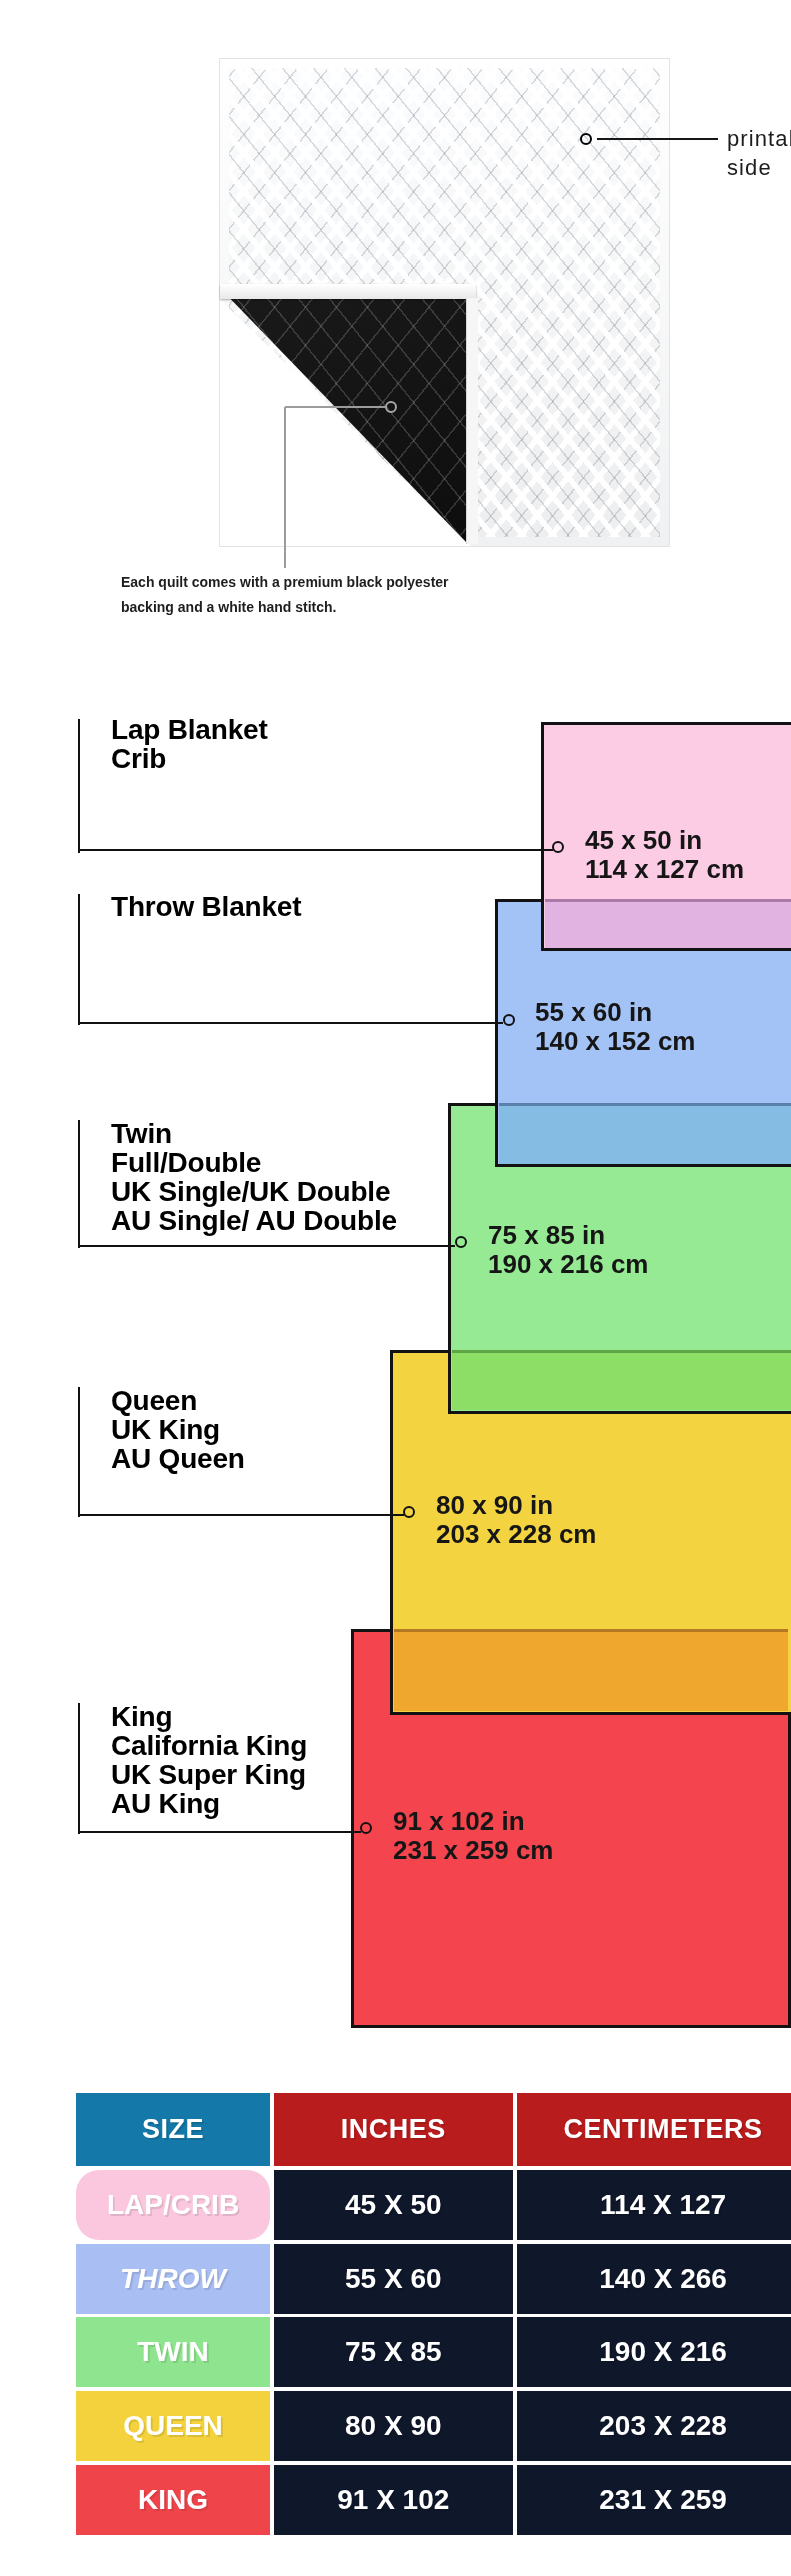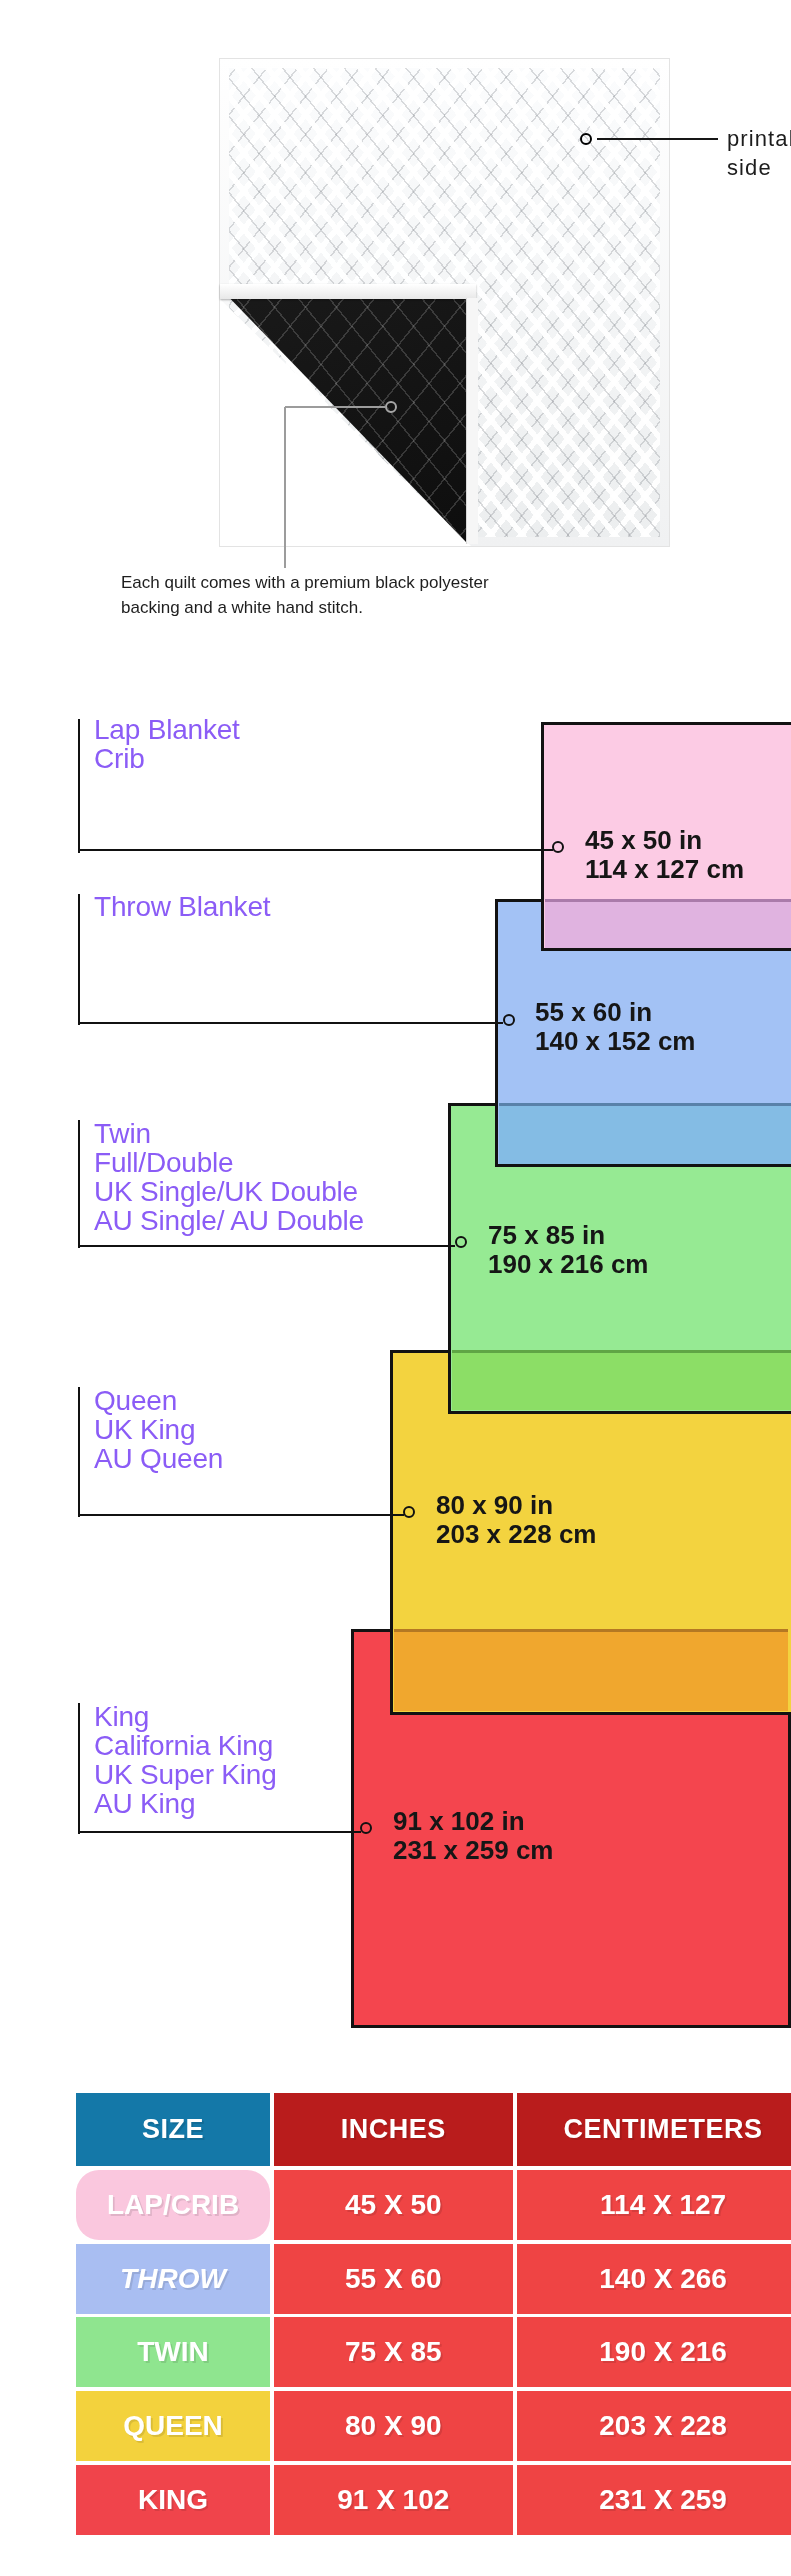--- a/index.html
+++ b/index.html
@@ -35,21 +35,21 @@
   .anno-line{position:absolute;left:549px;top:138px;width:121px;height:1.9px;background:#161616;}
   .anno-text{position:absolute;left:679px;top:124px;font-size:22px;line-height:29px;
       letter-spacing:1.1px;color:#1d1d1d;white-space:pre-line;}
 
   
   .fold-circle{position:absolute;left:337px;top:401px;width:12.4px;height:12.4px;box-sizing:border-box;
       border:2.4px solid #a6a6a6;border-radius:50%;}
   .fold-line-h{position:absolute;left:237px;top:406px;width:101px;height:1.9px;background:#9c9c9c;}
   .fold-line-v{position:absolute;left:236px;top:407px;width:1.9px;height:161px;background:#9c9c9c;}
 
-  .caption{position:absolute;left:73px;top:570px;font-size:17px;font-weight:400;
+  .caption{position:absolute;left:73px;top:570px;font-size:14px;font-weight:700;
       line-height:25px;color:#1e1e1e;white-space:pre-line;}
 
   
   .rect{position:absolute;box-sizing:border-box;border:3.8px solid #121212;}
   #rect-red   {left:303px;top:1629px;width:440px;height:399px;background:#F4454E;}
   #rect-yellow{left:342px;top:1350px;width:405px;height:365px;background:#F3D33F;}
   #rect-green {left:400px;top:1103px;width:350px;height:311px;background:#96EA93;}
   #rect-blue  {left:447px;top:899px; width:306px;height:268px;background:#A3C2F5;}
   #rect-pink  {left:493px;top:722px; width:264px;height:229px;background:#FCCBE4;}
 
@@ -60,43 +60,43 @@
       border-top:3.8px solid rgba(30,80,20,.40);}
   #strip-teal  {left:451px;top:1103px;width:298px;height:61px;background:#84BCE4;
       border-top:3.8px solid rgba(25,40,80,.40);}
   #strip-violet{left:497px;top:899px; width:256px;height:49px;background:#E0B3E0;
       border-top:3.8px solid rgba(90,40,90,.40);}
 
   .vline{position:absolute;width:2.4px;background:#111;left:30px;}
   .hline{position:absolute;height:2.4px;background:#111;left:30px;}
   .dcircle{position:absolute;width:12.4px;height:12.4px;box-sizing:border-box;border:2.9px solid #111;
       border-radius:50%;background:transparent;}
-  .dlabel{position:absolute;left:46px;font-size:28px;font-weight:400;line-height:29px;
-      color:#8b5cf6;white-space:pre-line;letter-spacing:-0.2px;}
+  .dlabel{position:absolute;left:63px;font-size:28px;font-weight:700;line-height:29px;
+      color:#000000;white-space:pre-line;letter-spacing:-0.2px;}
   .dsize{position:absolute;font-size:26px;font-weight:700;line-height:29px;color:#161616;
       white-space:pre-line;}
 
   #vline-lap{top:719px;height:134px;}   #hline-lap{top:849px;width:475px;}
   #circle-lap{left:504px;top:841px;}    #label-lap{top:715px;}   #size-lap{left:537px;top:826px;}
   #vline-throw{top:894px;height:131px;} #hline-throw{top:1022px;width:425px;}
   #circle-throw{left:455px;top:1014px;} #label-throw{top:892px;} #size-throw{left:487px;top:998px;}
   #vline-twin{top:1120px;height:128px;} #hline-twin{top:1245px;width:377px;}
   #circle-twin{left:407px;top:1236px;}  #label-twin{top:1119px;} #size-twin{left:440px;top:1221px;}
   #vline-queen{top:1387px;height:130px;}#hline-queen{top:1514px;width:326px;}
   #circle-queen{left:355px;top:1506px;} #label-queen{top:1386px;}#size-queen{left:388px;top:1491px;}
   #vline-king{top:1703px;height:131px;} #hline-king{top:1831px;width:283px;}
   #circle-king{left:312px;top:1822px;}  #label-king{top:1702px;} #size-king{left:345px;top:1807px;}
 
   
   .stable{position:absolute;left:28px;top:2093px;width:734px;display:grid;
       grid-template-columns:194px 239px 293px;grid-template-rows:73px repeat(5,70px);gap:3.8px;text-align:right;}
   .cell{display:flex;align-items:center;justify-content:center;color:#ffffff;font-weight:700;
       text-shadow:1.9px 1.9px 0 rgba(0,0,0,.10);}
   .cell.header{font-size:27px;letter-spacing:0.5px;}
-  .cell.value{font-size:28px;background:#ef4444;}
+  .cell.value{font-size:28px;background:#0f172a;}
   .h-size{background:#1478A8;}
   .h-unit{background:#b91c1c;}
   .r-lap  {background:#FAC7DE;font-size:28px;border-radius:23px;}
   .r-throw{background:#A9BEF2;font-size:28px;font-style:italic;}
   .r-twin {background:#8FE58F;font-size:28px;}
   .r-queen{background:#F3D23D;font-size:28px;}
   .r-king {background:#F0444B;font-size:28px;}
 </style>
 </head>
 <body>

